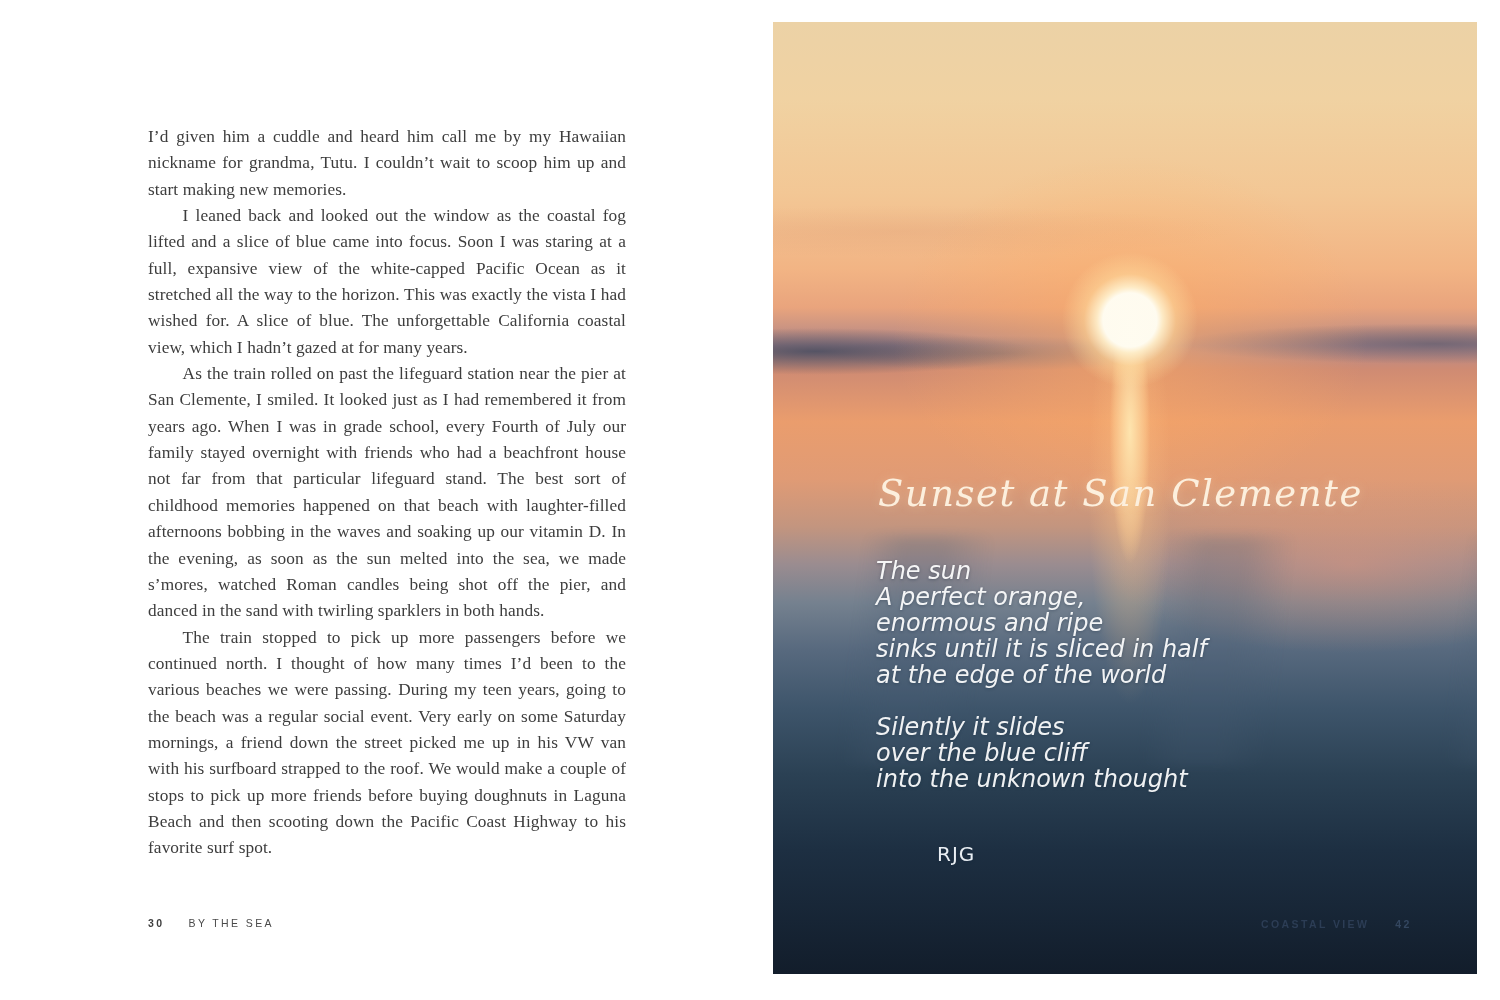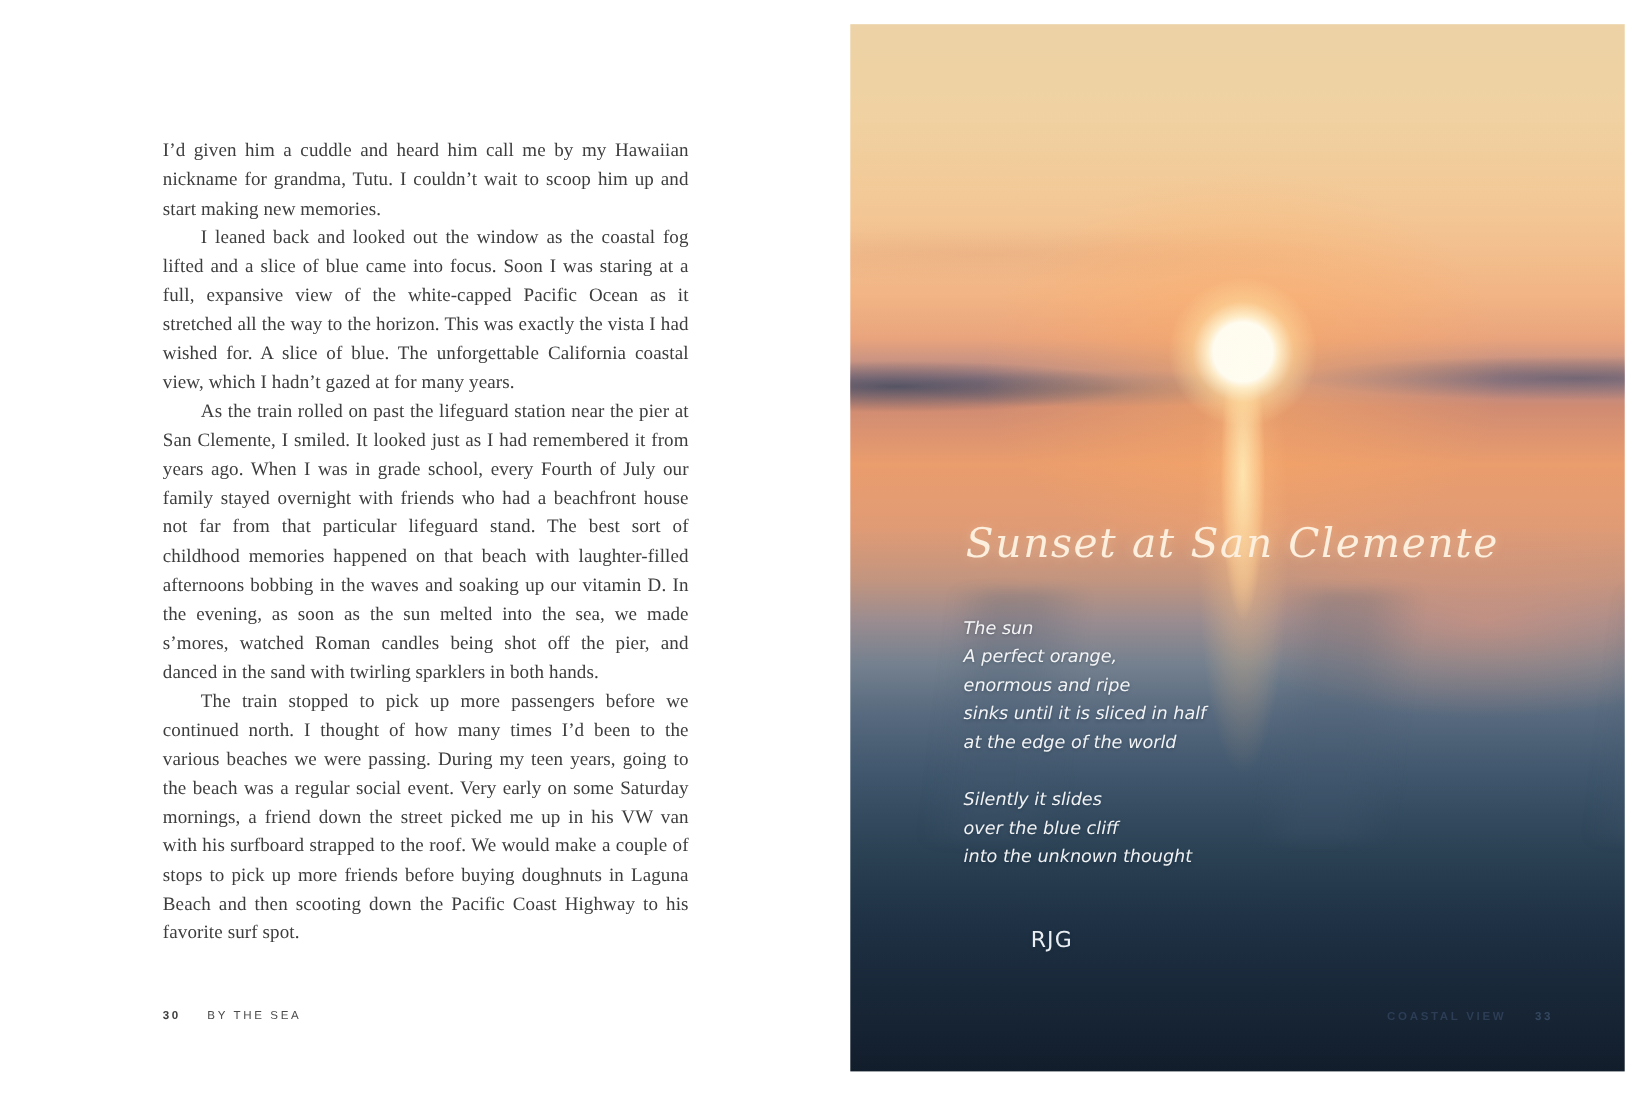--- a/index.html
+++ b/index.html
@@ -99,21 +99,21 @@
     color:#fcefdd;
     letter-spacing:1.5px;
     text-shadow:0 0 10px rgba(255,220,180,0.35);
     white-space:nowrap;
   }
 
   .poem{
     position:absolute;left:103px;top:536px;
     font-family:"DejaVu Sans", sans-serif;
     font-style:italic;
-    font-size:16px;line-height:26px;
+    font-size:24px;line-height:26px;
     color:rgba(255,255,255,0.93);
     text-shadow:0 1px 3px rgba(20,40,60,0.35);
   }
   .stanza{margin:0 0 26px 0;}
   .poem-line{white-space:nowrap;}
 
   .signature{
     position:absolute;left:164px;top:820px;
     font-family:"DejaVu Sans", sans-serif;
     font-size:20px;letter-spacing:1px;
@@ -168,18 +168,18 @@
           <div class="poem-line">Silently it slides</div>
           <div class="poem-line">over the blue cliff</div>
           <div class="poem-line">into the unknown thought</div>
         </div>
       </div>
 
       <div class="signature">RJG</div>
 
       <div class="footer-right">
         <span class="runhead">COASTAL VIEW</span>
-        <span class="pagenum">33</span>
+        <span class="pagenum">42</span>
       </div>
     </div>
   </div>
 
 </div>
 
 </body></html>

